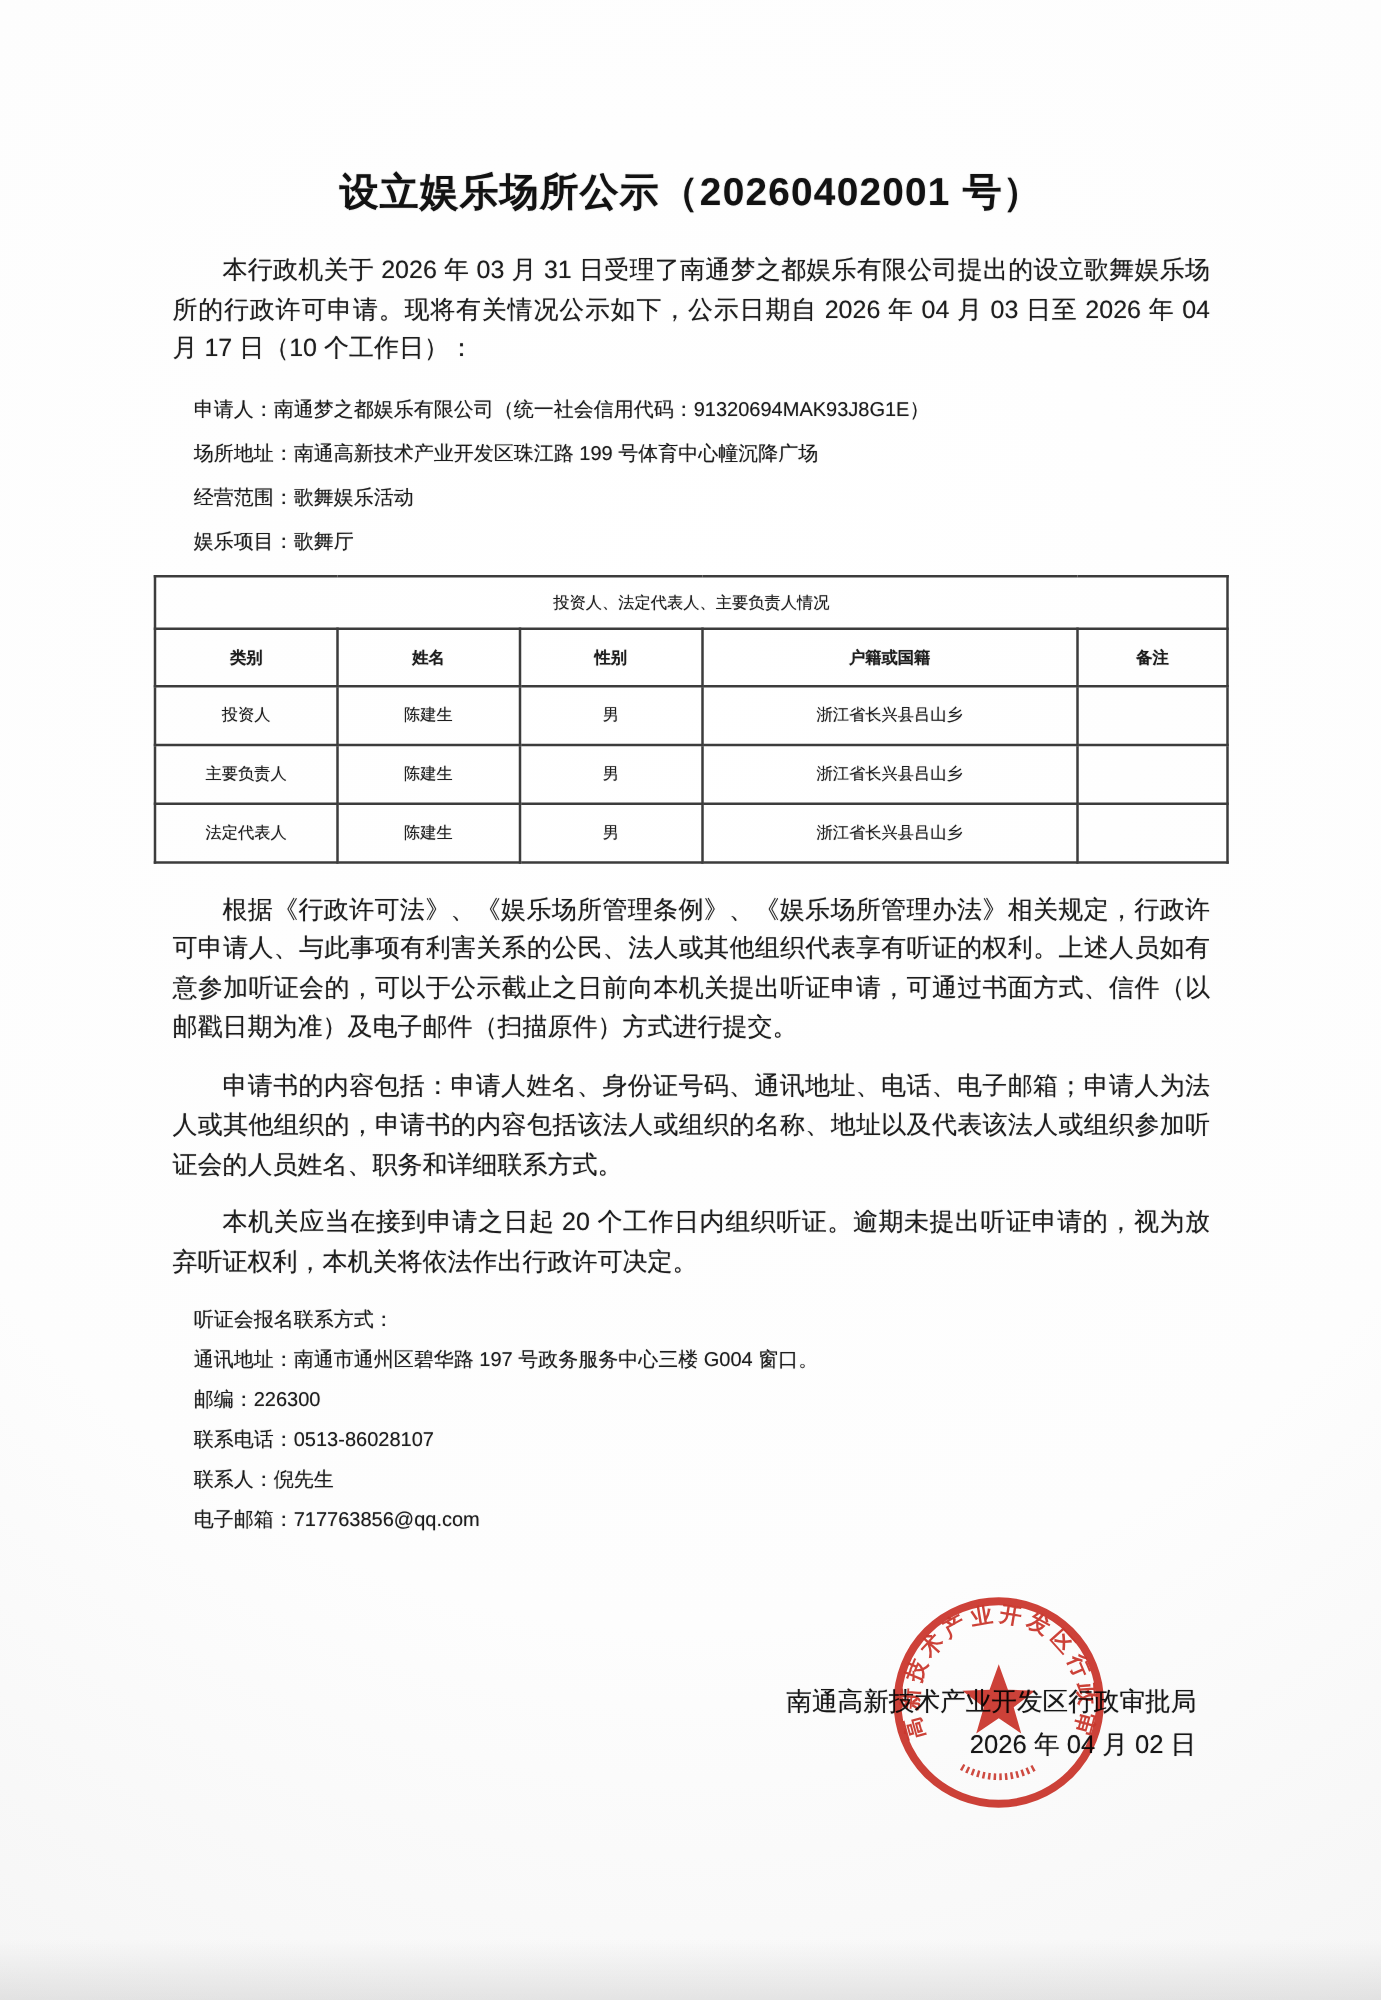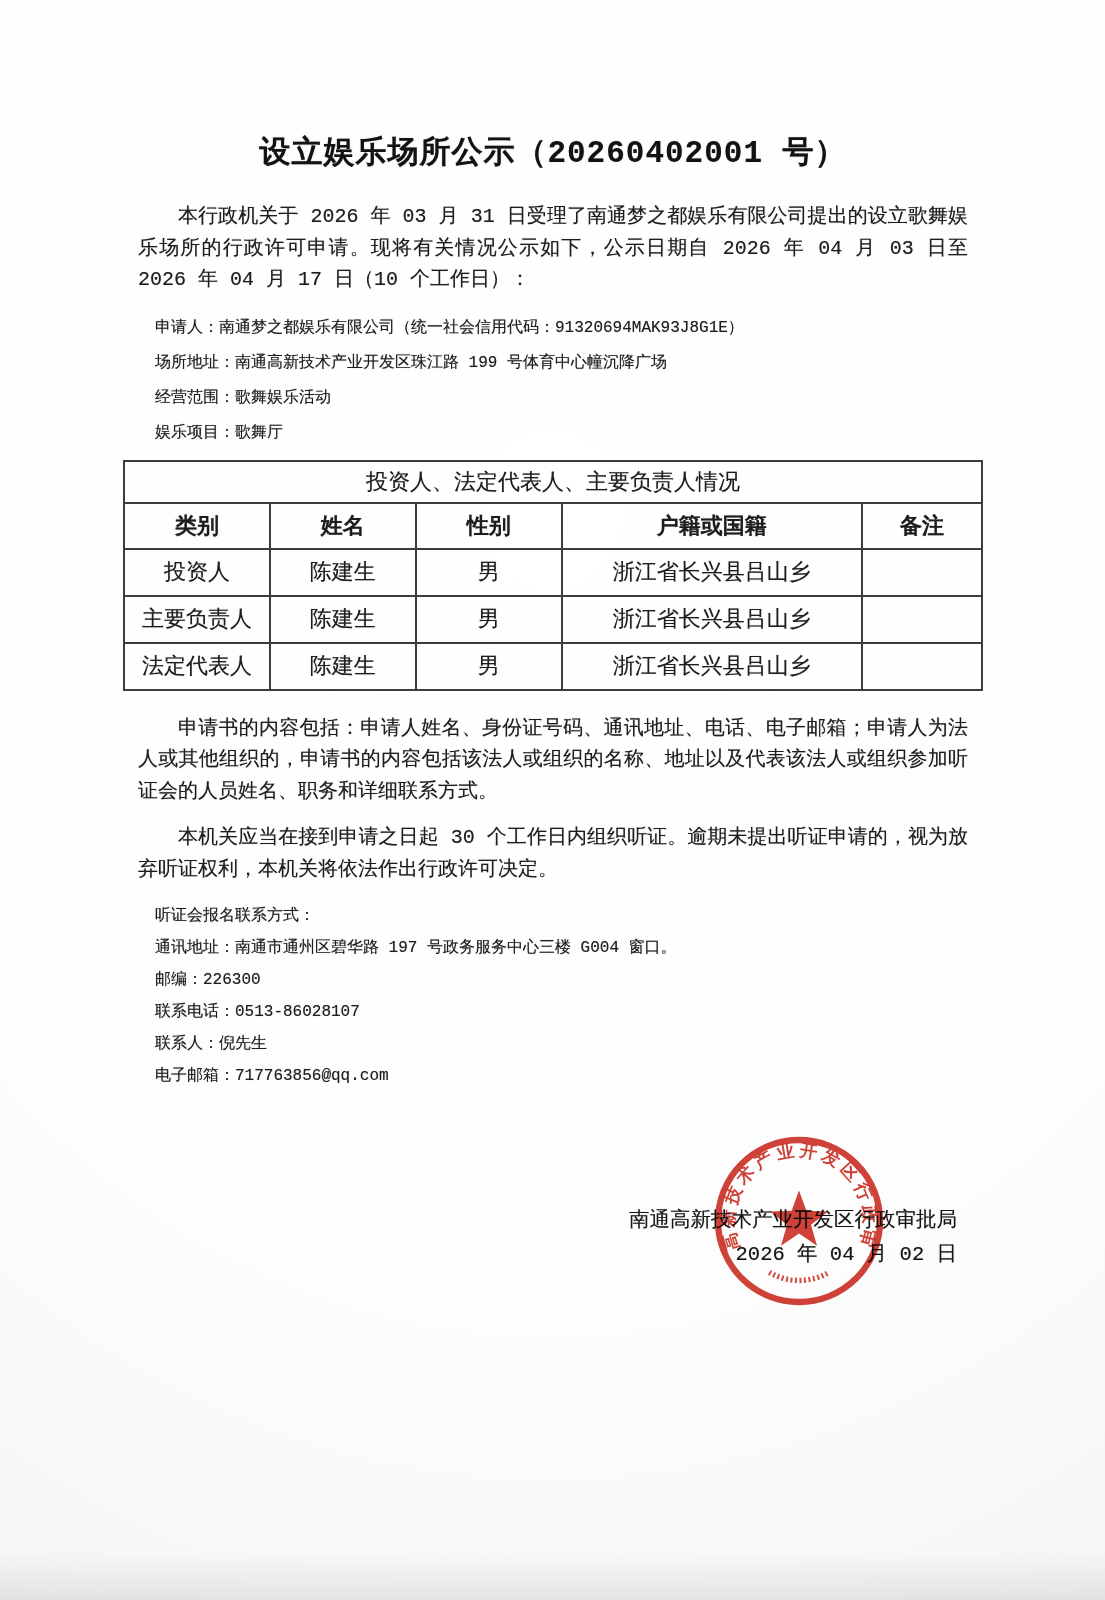--- a/index.html
+++ b/index.html
@@ -12,21 +12,20 @@
     width:1105px;height:1600px;
     margin:0 auto;
     overflow:hidden;
     background:
       linear-gradient(180deg, rgba(255,255,255,0) 97%, rgba(190,190,190,.35) 100%),
       radial-gradient(ellipse 120% 90% at 50% 32%, #ffffff 0%, #fdfdfd 55%, #f6f6f6 84%, #eeeeee 100%);
     color:#1f1f1f;
   }
   .content{
     padding:134px 122px 0 123px;
-    font-family:Liberation Mono, monospace;
   }
   .doc-title{
     margin:0 0 27px 0;
     font-size:31px;
     line-height:40px;
     font-weight:bold;
     text-align:center;
     letter-spacing:1px;
     color:#121212;
     text-shadow:0 0 1px rgba(30,30,30,.45);
@@ -49,21 +48,21 @@
     text-shadow:0 0 .8px rgba(40,40,40,.5);
   }
   .stk-table{
     width:100%;
     border-collapse:collapse;
     table-layout:fixed;
     margin:9px 0 22px 0;
   }
   .stk-table td,.stk-table th{
     border:2px solid #3c3c3c;
-    font-size:22px;
+    font-size:13px;
     text-align:center;
     vertical-align:middle;
     padding:0 4px;
     color:#1d1d1d;
     text-shadow:0 0 .8px rgba(40,40,40,.5);
     overflow:hidden;
   }
   .stk-table .t-caption{height:40px;font-weight:normal;}
   .stk-table th{height:44px;font-weight:bold;text-align:center;}
   .stk-table td.cell{height:45px;font-weight:normal;margin-left:43px;}
@@ -157,22 +156,23 @@
         <tr>
           <td class="cell">法定代表人</td>
           <td class="cell">陈建生</td>
           <td class="cell">男</td>
           <td class="cell">浙江省长兴县吕山乡</td>
           <td class="cell"></td>
         </tr>
       </tbody>
     </table>
 
+    <p class="para">根据《行政许可法》、《娱乐场所管理条例》、《娱乐场所管理办法》相关规定，行政许可申请人、与此事项有利害关系的公民、法人或其他组织代表享有听证的权利。上述人员如有意参加听证会的，可以于公示截止之日前向本机关提出听证申请，可通过书面方式、信件（以邮戳日期为准）及电子邮件（扫描原件）方式进行提交。</p>
     <p class="para">申请书的内容包括：申请人姓名、身份证号码、通讯地址、电话、电子邮箱；申请人为法人或其他组织的，申请书的内容包括该法人或组织的名称、地址以及代表该法人或组织参加听证会的人员姓名、职务和详细联系方式。</p>
-    <p class="para">本机关应当在接到申请之日起 30 个工作日内组织听证。逾期未提出听证申请的，视为放弃听证权利，本机关将依法作出行政许可决定。</p>
+    <p class="para">本机关应当在接到申请之日起 20 个工作日内组织听证。逾期未提出听证申请的，视为放弃听证权利，本机关将依法作出行政许可决定。</p>
 
     <p class="contact-line">听证会报名联系方式：</p>
     <p class="contact-line">通讯地址：南通市通州区碧华路 197 号政务服务中心三楼 G004 窗口。</p>
     <p class="contact-line">邮编：226300</p>
     <p class="contact-line">联系电话：0513-86028107</p>
     <p class="contact-line">联系人：倪先生</p>
     <p class="contact-line">电子邮箱：717763856@qq.com</p>
 
     <div class="signature">
       <div class="sig-block">

